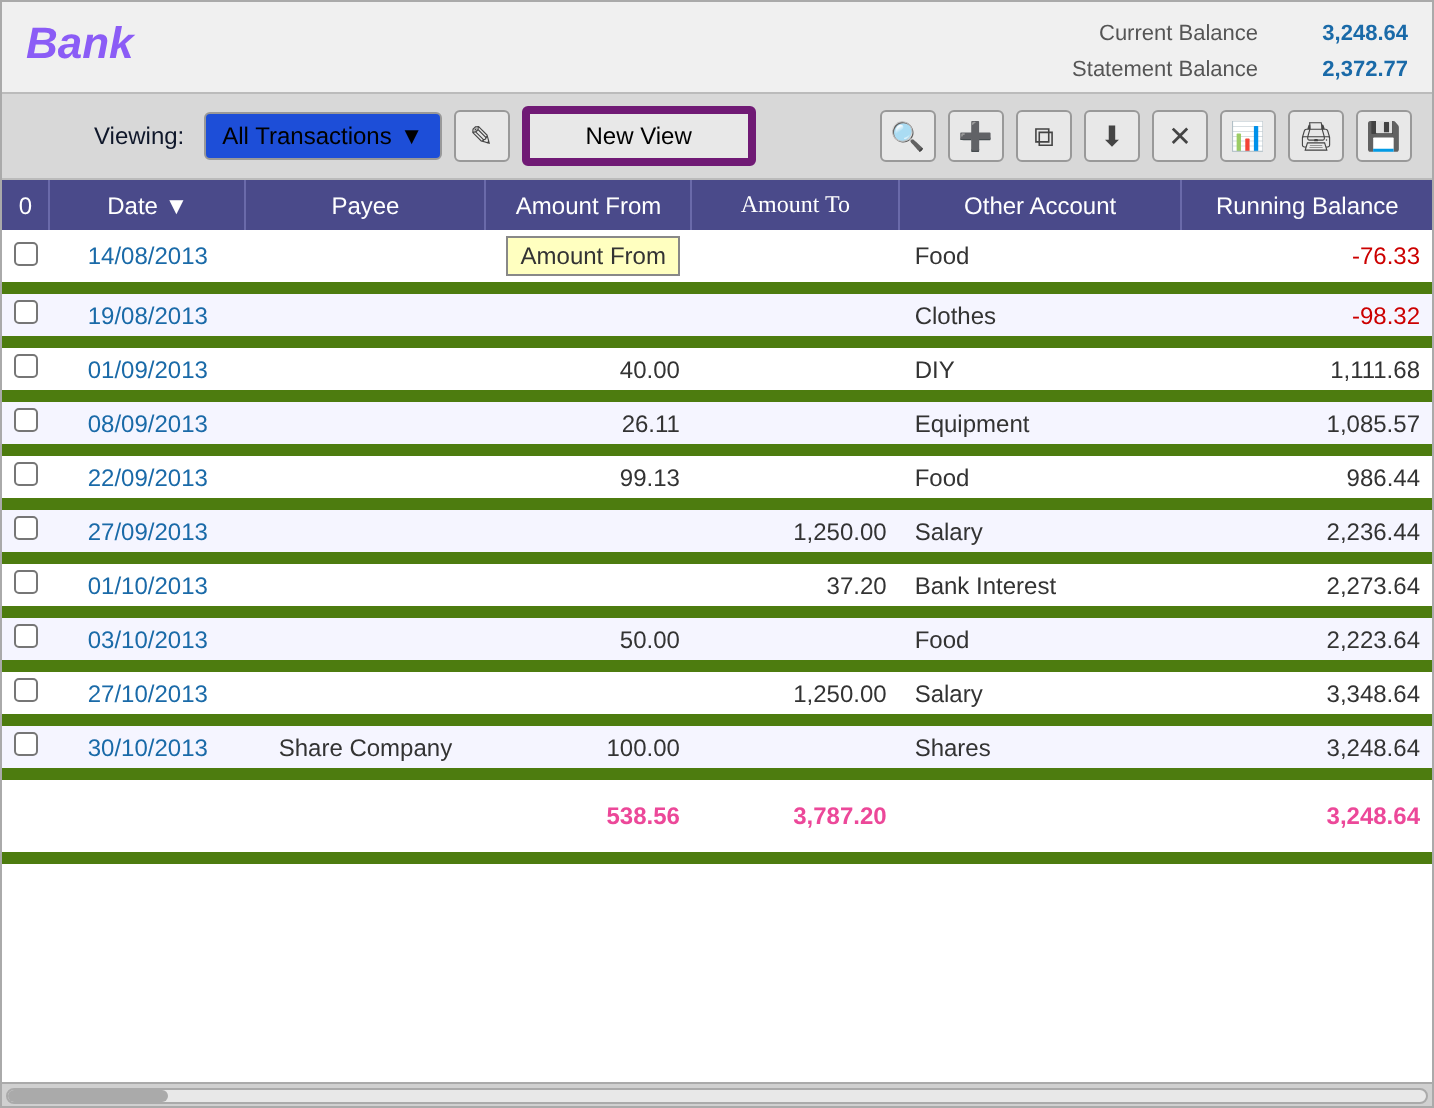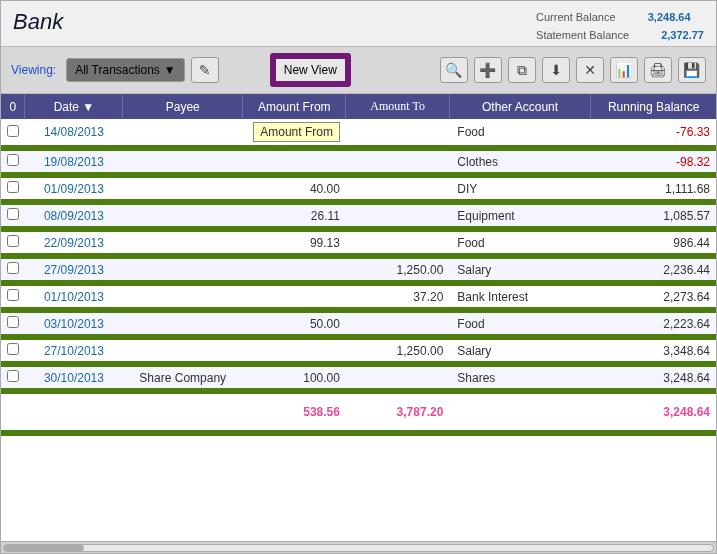--- a/index.html
+++ b/index.html
@@ -22,69 +22,69 @@
     .title-bar {
       background: #f0f0f0;
       padding: 8px 12px 2px 12px;
       display: flex;
       justify-content: space-between;
       align-items: flex-start;
     }
     .title-text {
       font-size: 22px;
       font-style: italic;
-      color: #0f172a;
-      font-weight: normal;
+      color: #8b5cf6;
+      font-weight: bold;
     }
     .balance-info {
       text-align: right;
       font-size: 11px;
       color: #555;
       line-height: 1.6;
     }
     .balance-row {
       display: flex;
       gap: 20px;
-      justify-content: flex-start;
+      justify-content: flex-end;
     }
     .balance-label { color: #555; }
     .balance-value { color: #1a6aa8; font-weight: bold; min-width: 55px; text-align: right; }
     .toolbar {
       background: #d8d8d8;
       padding: 6px 10px;
       display: flex;
       align-items: center;
       gap: 6px;
       border-top: 1px solid #bbb;
       border-bottom: 1px solid #bbb;
     }
     .viewing-label {
       font-size: 12px;
-      color: #1d4ed8;
+      color: #0f172a;
       margin-right: 4px;
+      margin-left: 36px;
     }
     .dropdown-btn {
-      background: #737373;
+      background: #1d4ed8;
       border: 1px solid #999;
       border-radius: 3px;
       padding: 4px 8px;
       cursor: pointer;
       font-size: 12px;
       display: flex;
       align-items: center;
       gap: 4px;
     }
     .new-view-btn {
       background: #e8e8e8;
-      border: 6px solid #701a75;
+      border: 4px solid #701a75;
       border-radius: 3px;
-      padding: 4px 8px;
+      padding: 4px 28px;
       cursor: pointer;
       font-size: 12px;
-      margin-left: 45px;
     }
     .toolbar-spacer { flex: 1; }
     .icon-btn {
       background: #e8e8e8;
       border: 1px solid #999;
       border-radius: 3px;
       width: 28px;
       height: 26px;
       cursor: pointer;
       display: flex;

